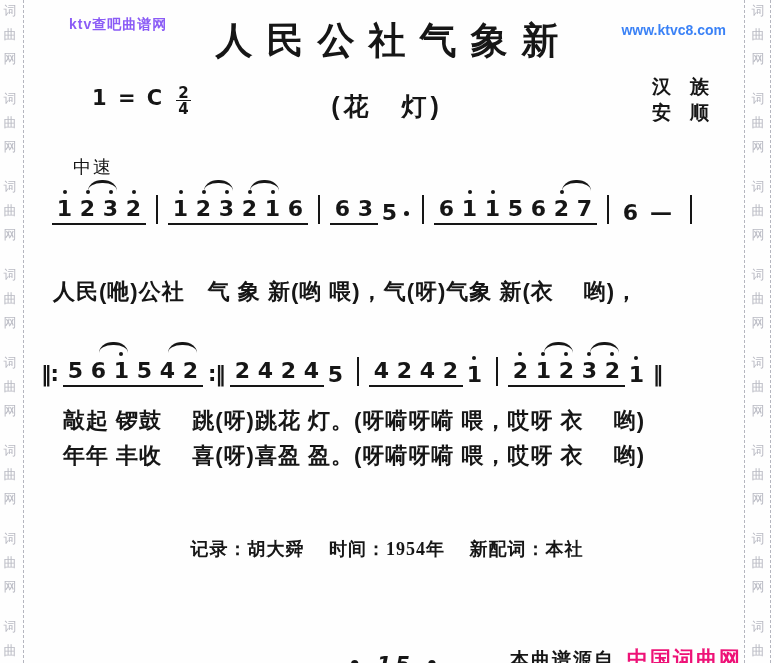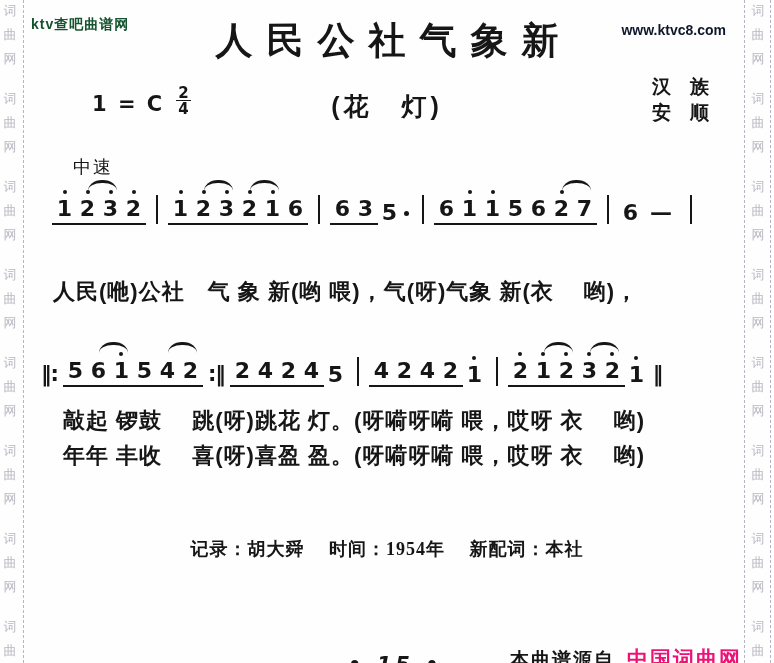--- a/index.html
+++ b/index.html
@@ -19,21 +19,21 @@
   #vdash-right1{left:744px;}
   #vdash-right2{left:770px;}
 
   
   .site-link{position:absolute;font-size:14px;font-weight:bold;}
   #site-left{left:31px;top:16px;letter-spacing:1px;}
   #site-right{right:48px;top:22px;}
   #title{position:absolute;left:0;right:0;top:16px;text-align:center;
          font-family:"Liberation Serif","DejaVu Serif",serif;
          font-size:37px;font-weight:bold;letter-spacing:14px;text-indent:14px;}
-  #keyblock{position:absolute;left:92px;top:86px;display:flex;align-items:flex-end;gap:12px;}
+  #keyblock{position:absolute;left:92px;top:86px;display:flex;align-items:flex-start;gap:12px;}
   #keysig{font-size:21px;font-weight:bold;font-family:"DejaVu Sans",sans-serif;letter-spacing:2px;}
   .frac{display:flex;flex-direction:column;align-items:center;font-size:15px;font-weight:bold;
         font-family:"DejaVu Sans",sans-serif;line-height:14px;}
   .frac .den{border-top:1.5px solid #161616;padding:1px 2px 0 2px;}
   .frac .num{padding:0 2px;}
   #subtitle{position:absolute;left:0;right:0;top:90px;text-align:center;
             font-size:25px;font-weight:bold;letter-spacing:4px;}
   #ethnic{position:absolute;right:58px;top:74px;font-size:19px;font-weight:bold;line-height:26px;
           text-align:justify;}
   #ethnic div{display:flex;justify-content:space-between;width:64px;}
@@ -126,22 +126,22 @@
       <span>词</span>
       <span>曲</span>
       <span class="gap">网</span>
       <span>词</span>
       <span>曲</span>
     </div>
   <div class="vdash" id="vdash-left"></div>
   <div class="vdash" id="vdash-right1"></div>
   <div class="vdash" id="vdash-right2"></div>
 
-  <div class="site-link" id="site-left" style="color: #14532d;">ktv查吧曲谱网</div>
-  <div class="site-link" id="site-right" style="color: #0f172a;">www.ktvc8.com</div>
+  <div class="site-link" id="site-left" style="color: #8b5cf6; margin-left: 38px;">ktv查吧曲谱网</div>
+  <div class="site-link" id="site-right" style="color: #3b82f6;">www.ktvc8.com</div>
 
   <div id="title">人民公社气象新</div>
 
   <div id="keyblock">
     <span id="keysig">1 = C</span>
     <span class="frac">
       <span class="num">2</span>
       <span class="den">4</span>
     </span>
   </div>

